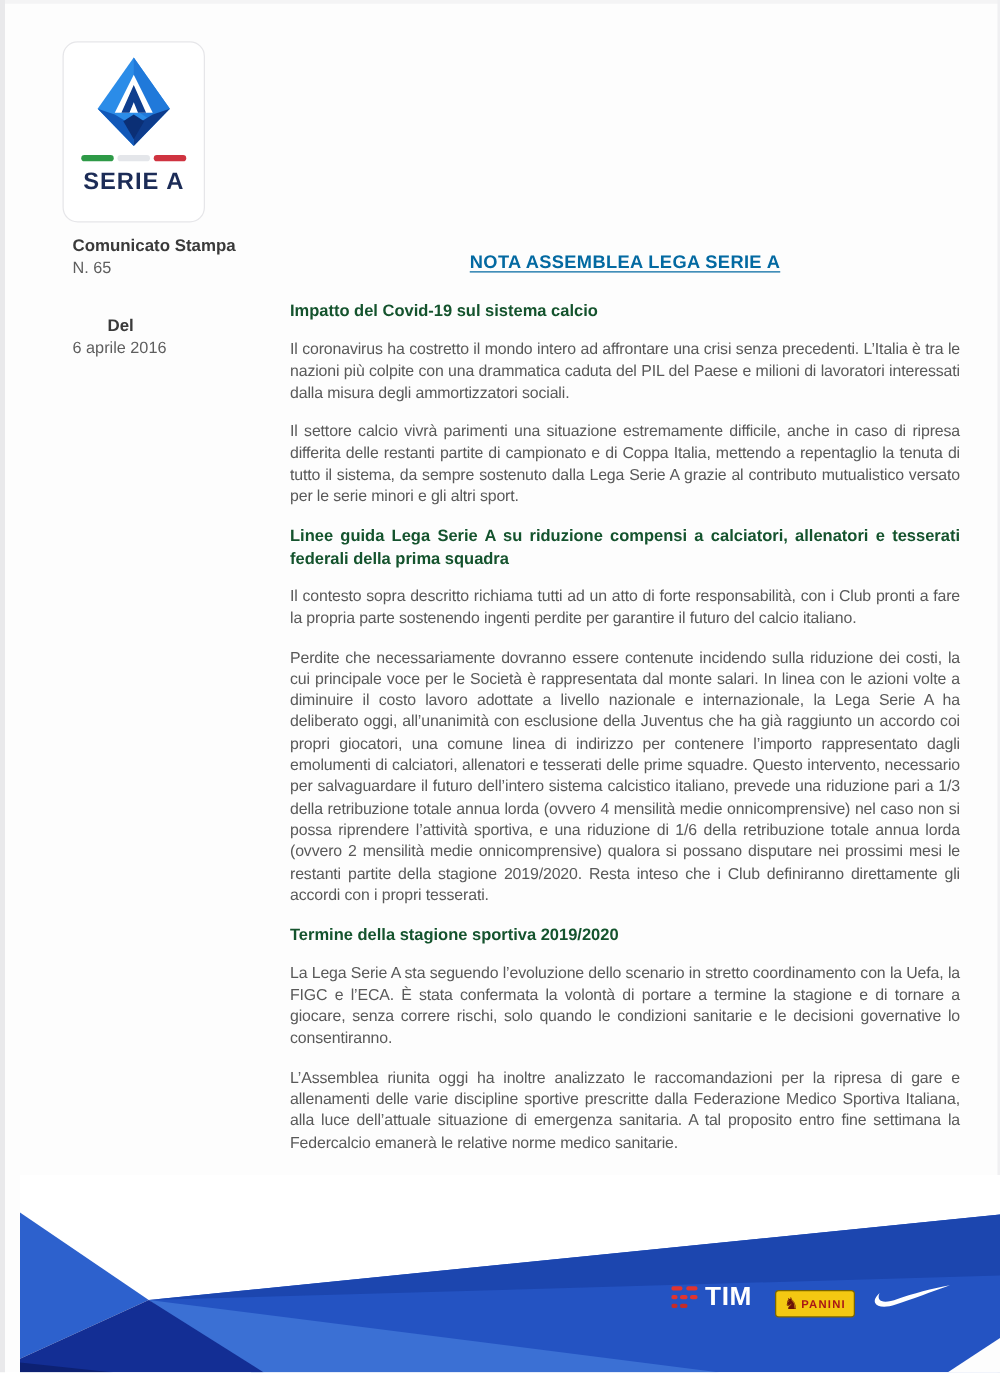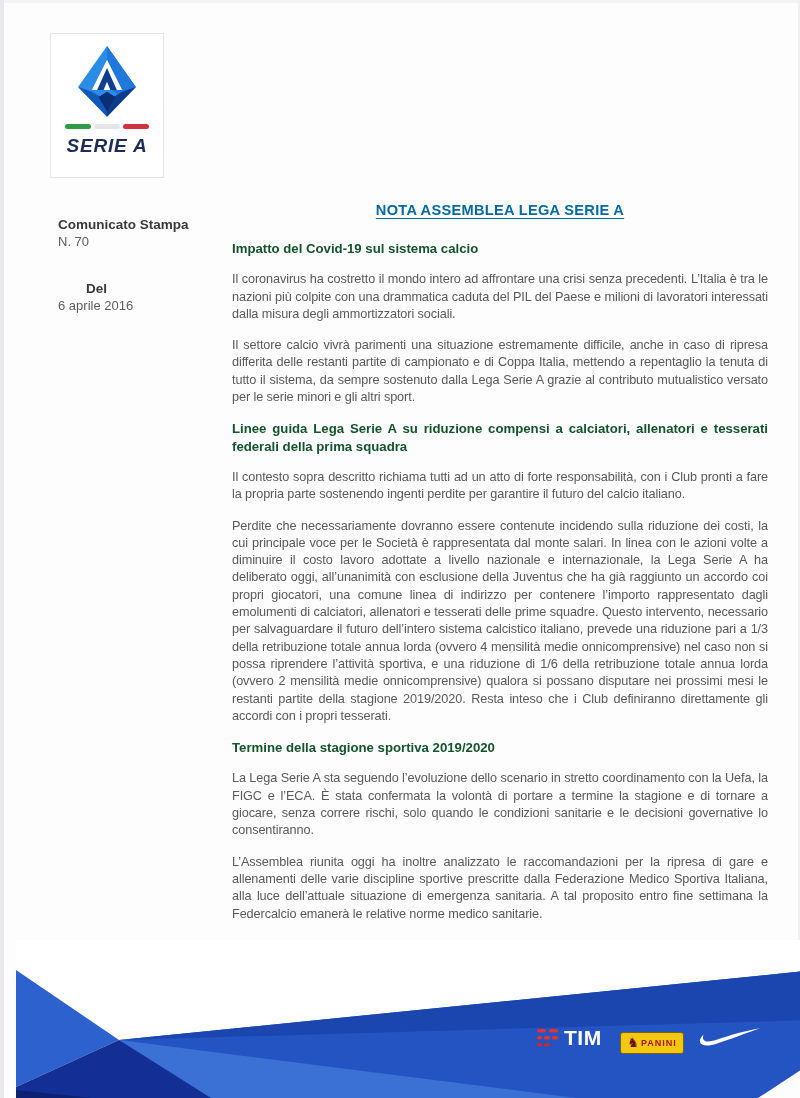--- a/index.html
+++ b/index.html
@@ -8,36 +8,36 @@
 
   .page {
     position:relative; width:800px; height:1098px; background:#fdfdfd;
     overflow:hidden;
     box-shadow: inset 4px 0 0 #e9e9eb, inset -2px 0 0 #f0f0f2, inset 0 3px 0 #f4f4f5;
   }
 
   
   .logo-card {
     position:absolute; left:50px; top:33px; width:114px; height:145px;
-    background:#ffffff; border:1px solid #e6e6e9; border-radius:0;
-    display:flex; flex-direction:column; align-items:center; padding-top:9px;font-style:italic;
+    background:#ffffff; border:1px solid #e6e6e9; border-radius:12px;
+    display:flex; flex-direction:column; align-items:center; padding-top:9px;
   }
   .logo-monogram { width:78px; height:76px; }
   .logo-stripe { display:flex; gap:3px; margin-top:5px; }
   .logo-stripe span { width:26px; height:5px; border-radius:2.5px; display:block; }
   .stripe-green { background:#2e9a47; }
   .stripe-white { background:#e4e6ea; }
   .stripe-red   { background:#cf3340; }
   .logo-word {
     margin-top:6px; font-size:19px; font-weight:bold; color:#1c2c57;
     letter-spacing:0.8px; white-space:nowrap;
   }
 
   
-  .meta-col { position:absolute; left:58px; top:216px; width:155px; color:#5e5e5e; }
+  .meta-col { position:absolute; left:58px; top:188px; width:155px; color:#5e5e5e; }
   .meta-type  { font-size:13.5px; font-weight:bold; color:#3a3a3a; line-height:17px; }
   .meta-num   { font-size:13px; line-height:18px; }
   .meta-dellabel { margin-top:29px; font-size:13.5px; font-weight:bold; color:#3a3a3a; line-height:17px;padding-left:28px; }
   .meta-date  { font-size:13px; line-height:18px; }
 
   
   .main-col { position:absolute; left:232px; top:202px; width:536px; }
   .doc-title {
     text-align:center; font-size:14.6px; font-weight:bold; color:#0369a1;
     letter-spacing:0.3px; margin-bottom:22px;
@@ -91,21 +91,21 @@
     <div class="logo-stripe">
       <span class="stripe-green"></span>
       <span class="stripe-white"></span>
       <span class="stripe-red"></span>
     </div>
     <div class="logo-word">SERIE A</div>
   </div>
 
   <div class="meta-col">
     <div class="meta-type">Comunicato Stampa</div>
-    <div class="meta-num">N. 70</div>
+    <div class="meta-num">N. 65</div>
     <div class="meta-dellabel">Del</div>
     <div class="meta-date">6 aprile 2016</div>
   </div>
 
   <div class="main-col">
     <div class="doc-title">
       <span>NOTA ASSEMBLEA LEGA SERIE A</span>
     </div>
 
     <div>

